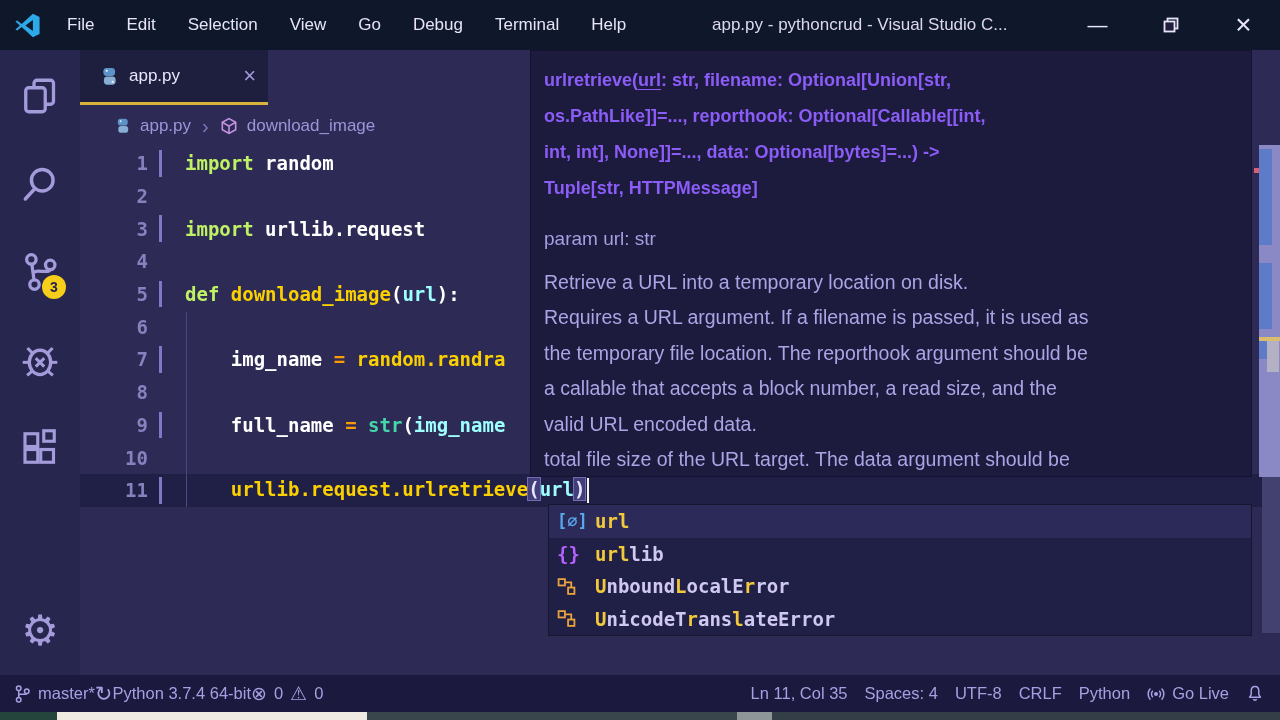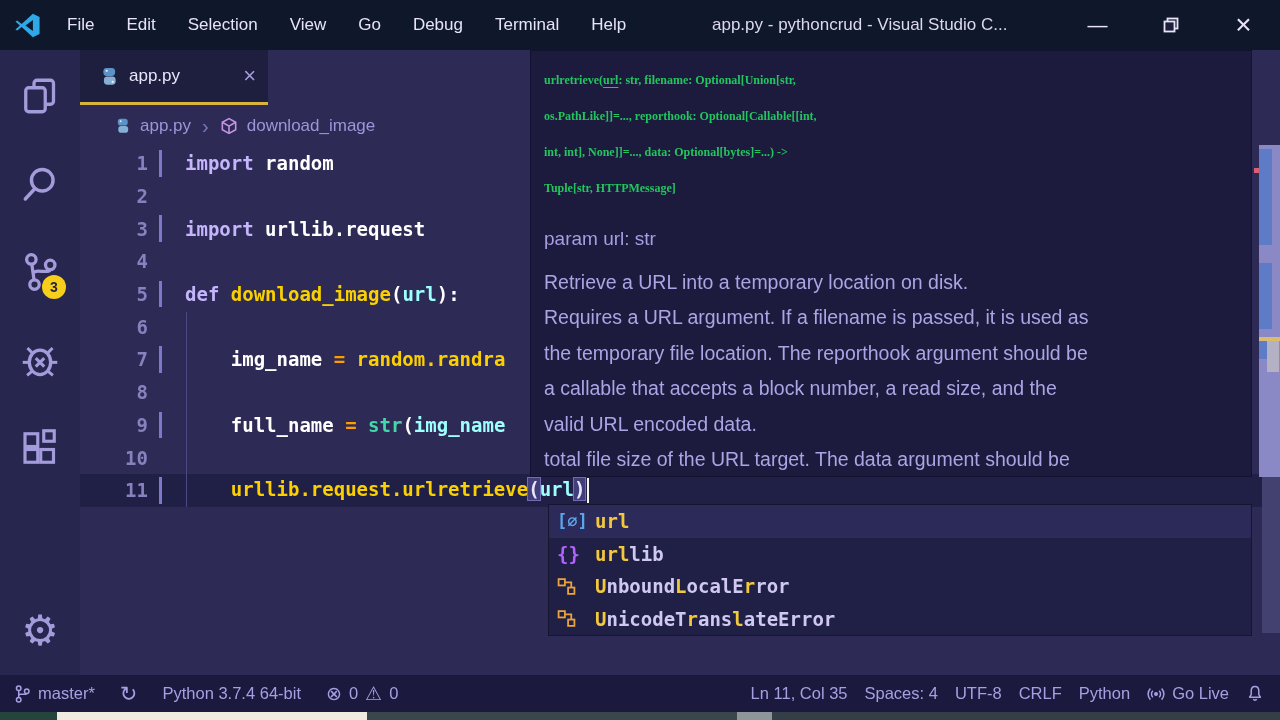--- a/index.html
+++ b/index.html
@@ -40,31 +40,31 @@
 
   
   .code{position:absolute;left:0;top:97px;width:1200px;height:528px;font-family:"DejaVu Sans Mono",monospace;font-size:19px;font-weight:700;}
   .curline{position:absolute;left:0;top:327px;width:1200px;height:33px;background:#201F46;}
   .iguide{position:absolute;left:106px;top:165px;height:195px;border-left:1px solid #4B4884;}
   .crow{display:flex;height:32.7px;align-items:center;position:relative;z-index:1;}
   .lnum{width:68px;text-align:right;color:#8781BE;}
   .gmark{width:20px;align-self:stretch;position:relative;}
   .gmark.mod::after{content:"";position:absolute;left:11px;top:3px;bottom:3px;width:3px;background:#7E78C9;}
   .ctext{padding-left:17px;white-space:pre;color:#FFFFFF;}
-  .tok-kw{color:#c4b5fd;margin-top:44px;}
+  .tok-kw{color:#bef264;margin-top:44px;}
   .tok-op{color:#FF9D00;}
   .tok-fn{color:#FAD000;}
   .tok-arg{color:#9EFFFF;}
   .tok-bi{color:#45D6A9;}
   .bmatch{background:#413E7B;outline:1px solid #736CB5;color:#E8E6FA;}
   .caret{display:inline-block;width:2px;height:25px;background:#F6F4EE;vertical-align:middle;margin-left:2px;}
 
   
   .hover{position:absolute;left:530px;top:50px;width:722px;height:427px;background:#1C1B3E;border:1px solid #131230;z-index:5;padding:11px 14px 0 13px;}
-  .sig{font-family:Liberation Serif, serif;font-size:12px;font-weight:600;line-height:36px;color:#22c55e;}
+  .sig{font-family:Liberation Sans, sans-serif;font-size:18px;font-weight:600;line-height:36px;color:#8b5cf6;}
   .sig-u{text-decoration:underline;text-underline-offset:3px;}
   .hv-param{font-size:19px;color:#A79DE0;margin-top:22px;}
   .hv-doc{font-size:19.5px;line-height:35.4px;color:#ACA4E4;margin-top:15px;}
 
   
   .suggest{position:absolute;left:548px;top:504px;width:704px;height:132px;background:#201F45;border:1px solid #17162f;z-index:6;font-family:"DejaVu Sans Mono",monospace;font-weight:700;font-size:19px;}
   .srow{height:32.5px;display:flex;align-items:center;padding-left:8px;color:#CFC9F2;}
   .srow.sel{background:#2C2A58;}
   .sicon{width:38px;display:flex;align-items:center;color:#5BA7EE;font-size:17px;}
   .sicon.braces{color:#B362FF;font-size:19px;}
@@ -77,21 +77,21 @@
   .sc-b2{left:1259px;top:263px;width:13px;height:66px;background:#5E7BC7;}
   .sc-yellow{left:1259px;top:337px;width:21px;height:4px;background:#D9BC6E;}
   .sc-gray{left:1267px;top:341px;width:12px;height:31px;background:#B5B1C4;}
   .sc-b3{left:1259px;top:341px;width:8px;height:18px;background:#5E7BC7;}
   .sc-red{left:1254px;top:168px;width:5px;height:5px;background:#D95E72;}
   .sc-low{left:1262px;top:477px;width:18px;height:156px;background:#434170;}
 
   
   .statusbar{position:absolute;left:0;bottom:8px;width:1280px;height:37px;background:#1B1A3E;display:flex;align-items:center;justify-content:space-between;padding:0 16px 0 14px;color:#A89FE2;font-size:16.5px;z-index:8;}
   .sb-group{display:flex;align-items:center;}
-  .sb-left{gap:25px;}
+  .sb-left{}
   .sb-right{gap:17px;}
   .sb-item{display:flex;align-items:center;gap:7px;white-space:nowrap;}
   .sb-glyph{font-size:19px;line-height:1;}
   .sb-sync{font-size:21px;}
 
   
   .bstrip{position:absolute;bottom:0;height:8px;z-index:9;}
   .bs1{left:0;width:57px;background:#24453C;}
   .bs2{left:57px;width:310px;background:#EFEAE2;}
   .bs3{left:367px;width:370px;background:#39474C;}

